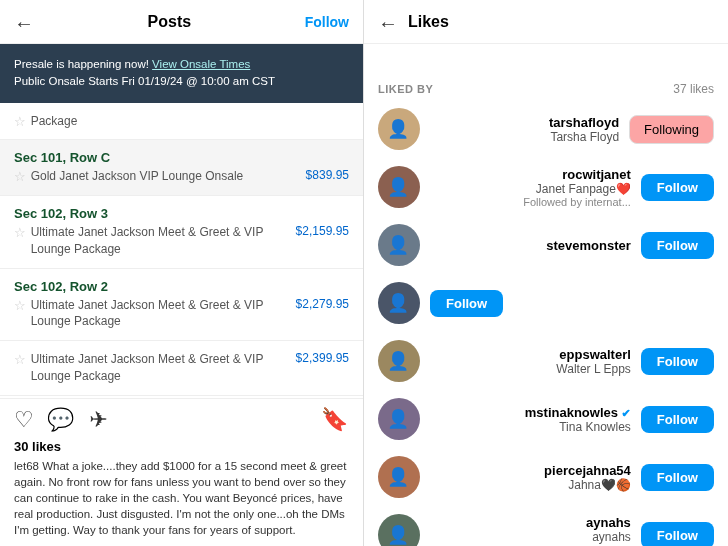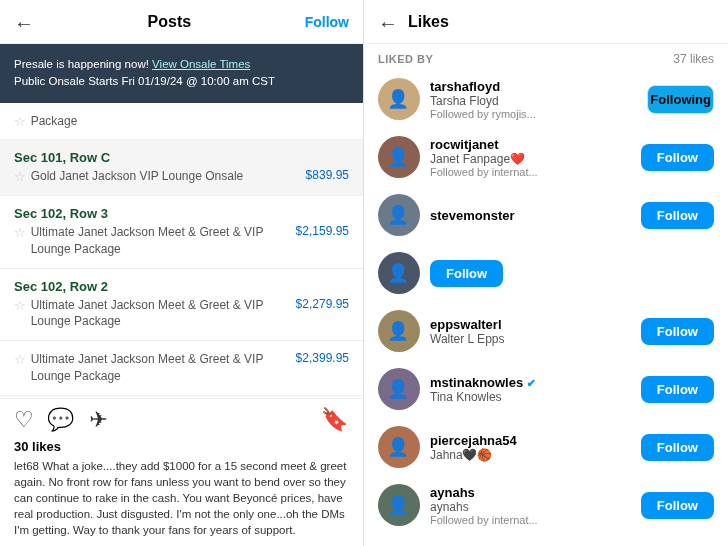--- a/index.html
+++ b/index.html
@@ -174,20 +174,21 @@
     .right-header .title {
       font-size: 16px;
       font-weight: 600;
     }
 
     .liked-by-header {
       display: flex;
       justify-content: space-between;
       align-items: center;
       padding: 8px 14px 4px;
+      margin-top: 30px;
     }
 
     .liked-by-label {
       font-size: 11px;
       font-weight: 700;
       color: #888;
       letter-spacing: 0.5px;
     }
 
     .likes-total {
@@ -216,20 +217,21 @@
       overflow: hidden;
       display: flex;
       align-items: center;
       justify-content: center;
       font-size: 18px;
     }
 
     .user-info {
       flex: 1;
       min-width: 0;
+      text-align: right;
     }
 
     .username {
       font-size: 13px;
       font-weight: 600;
       color: #000;
     }
 
     .display-name {
       font-size: 12px;
@@ -247,27 +249,27 @@
       border: none;
       border-radius: 8px;
       padding: 6px 16px;
       font-size: 13px;
       font-weight: 600;
       cursor: pointer;
       white-space: nowrap;
     }
 
     .following-btn {
-      background: #0ea5e9;
+      background: #fca5a5;
       color: #000;
       border: 1px solid #ddd;
       border-radius: 8px;
-      padding: 6px 2px;
-      font-size: 13px;
-      font-weight: 700;
+      padding: 6px 14px;
+      font-size: 13px;
+      font-weight: 400;
       cursor: pointer;
       white-space: nowrap;
     }
 
     
     .av-1 { background: #c9a87c; }
     .av-2 { background: #8b6050; }
     .av-3 { background: #6a7a8a; }
     .av-4 { background: #4a5568; }
     .av-5 { background: #9b8860; }
@@ -378,21 +380,20 @@
     <span class="likes-total">37 likes</span>
   </div>
 
   <div class="user-list">
 
     <div class="user-item">
       <div class="avatar av-1">👤</div>
       <div class="user-info">
         <div class="username">tarshafloyd</div>
         <div class="display-name">Tarsha Floyd</div>
-        <div class="followed-by">Followed by rymojis...</div>
       </div>
       <button class="following-btn">Following</button>
     </div>
 
     <div class="user-item">
       <div class="avatar av-2">👤</div>
       <div class="user-info">
         <div class="username">rocwitjanet</div>
         <div class="display-name">Janet Fanpage❤️</div>
         <div class="followed-by">Followed by internat...</div>

